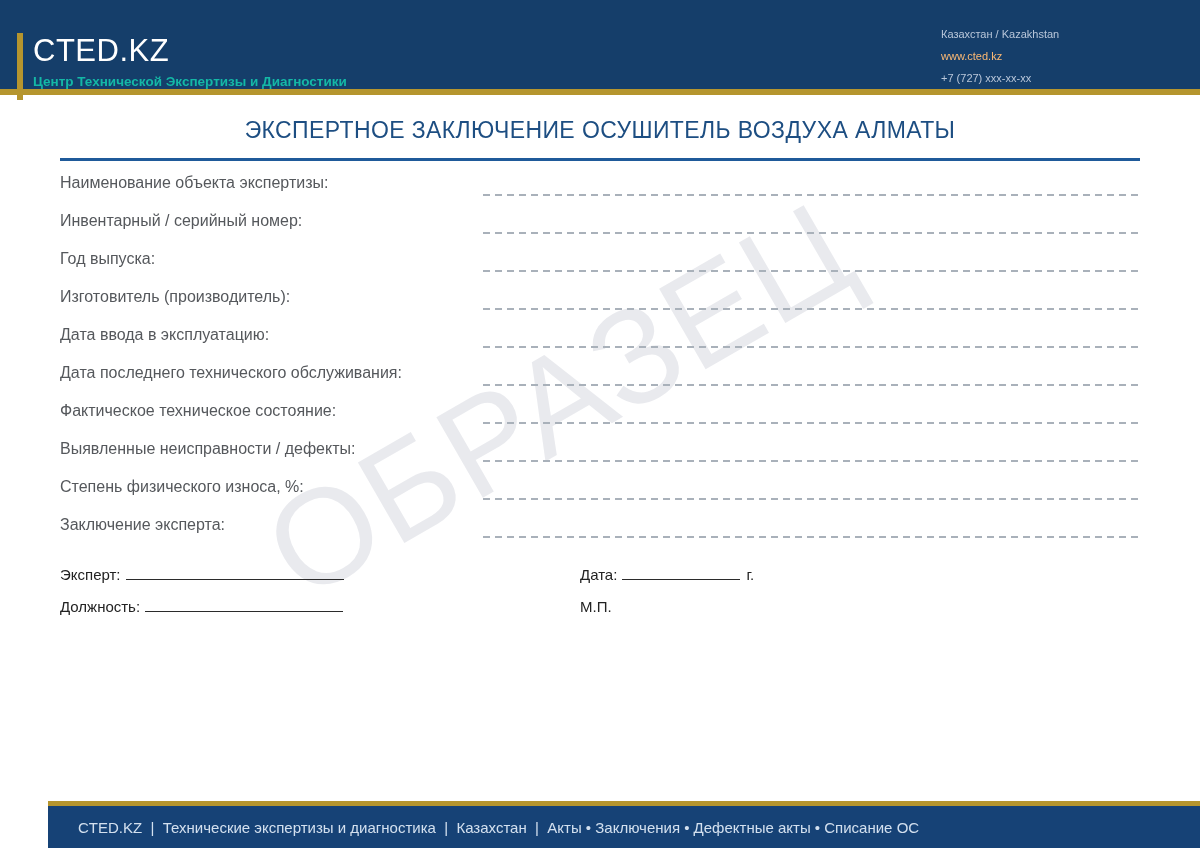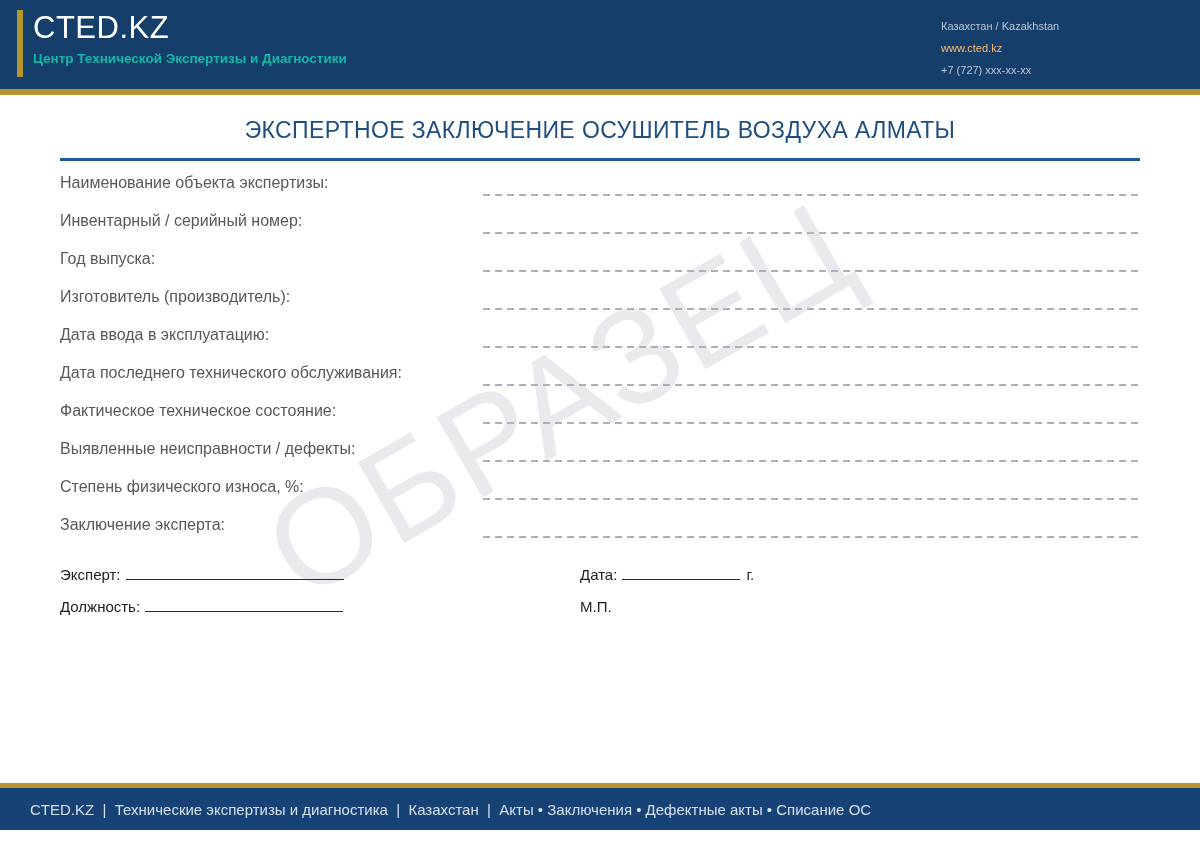--- a/index.html
+++ b/index.html
@@ -17,20 +17,21 @@
     overflow: hidden;
   }
 
   
   .header {
     position: relative;
     height: 89px;
     background: #153e6a;
     display: flex;
     justify-content: space-between;
+    align-items: flex-end;
   }
   .header-left {
     position: relative;
     padding: 10px 0 0 33px;
   }
   .logo-accent-bar {
     position: absolute;
     left: 17px; top: 10px;
     width: 6px; height: 67px;
     background: #b5952e;
@@ -127,22 +128,23 @@
     letter-spacing: 2px;
     transform: rotate(-30deg);
     user-select: none;
     pointer-events: none;
     white-space: nowrap;
   }
 
   
   .footer {
     position: absolute;
-    left: 0; right: 0; bottom: 18px;
+    left: 0; right: 0; bottom: 0;
     z-index: 2;
+    padding-left: 48px;
   }
   .footer-gold { height: 5px; background: #b5952e; }
   .footer-bar {
     height: 42px;
     background: #164276;
     display: flex;
     align-items: center;
     padding-left: 30px;
   }
   .footer-text {

